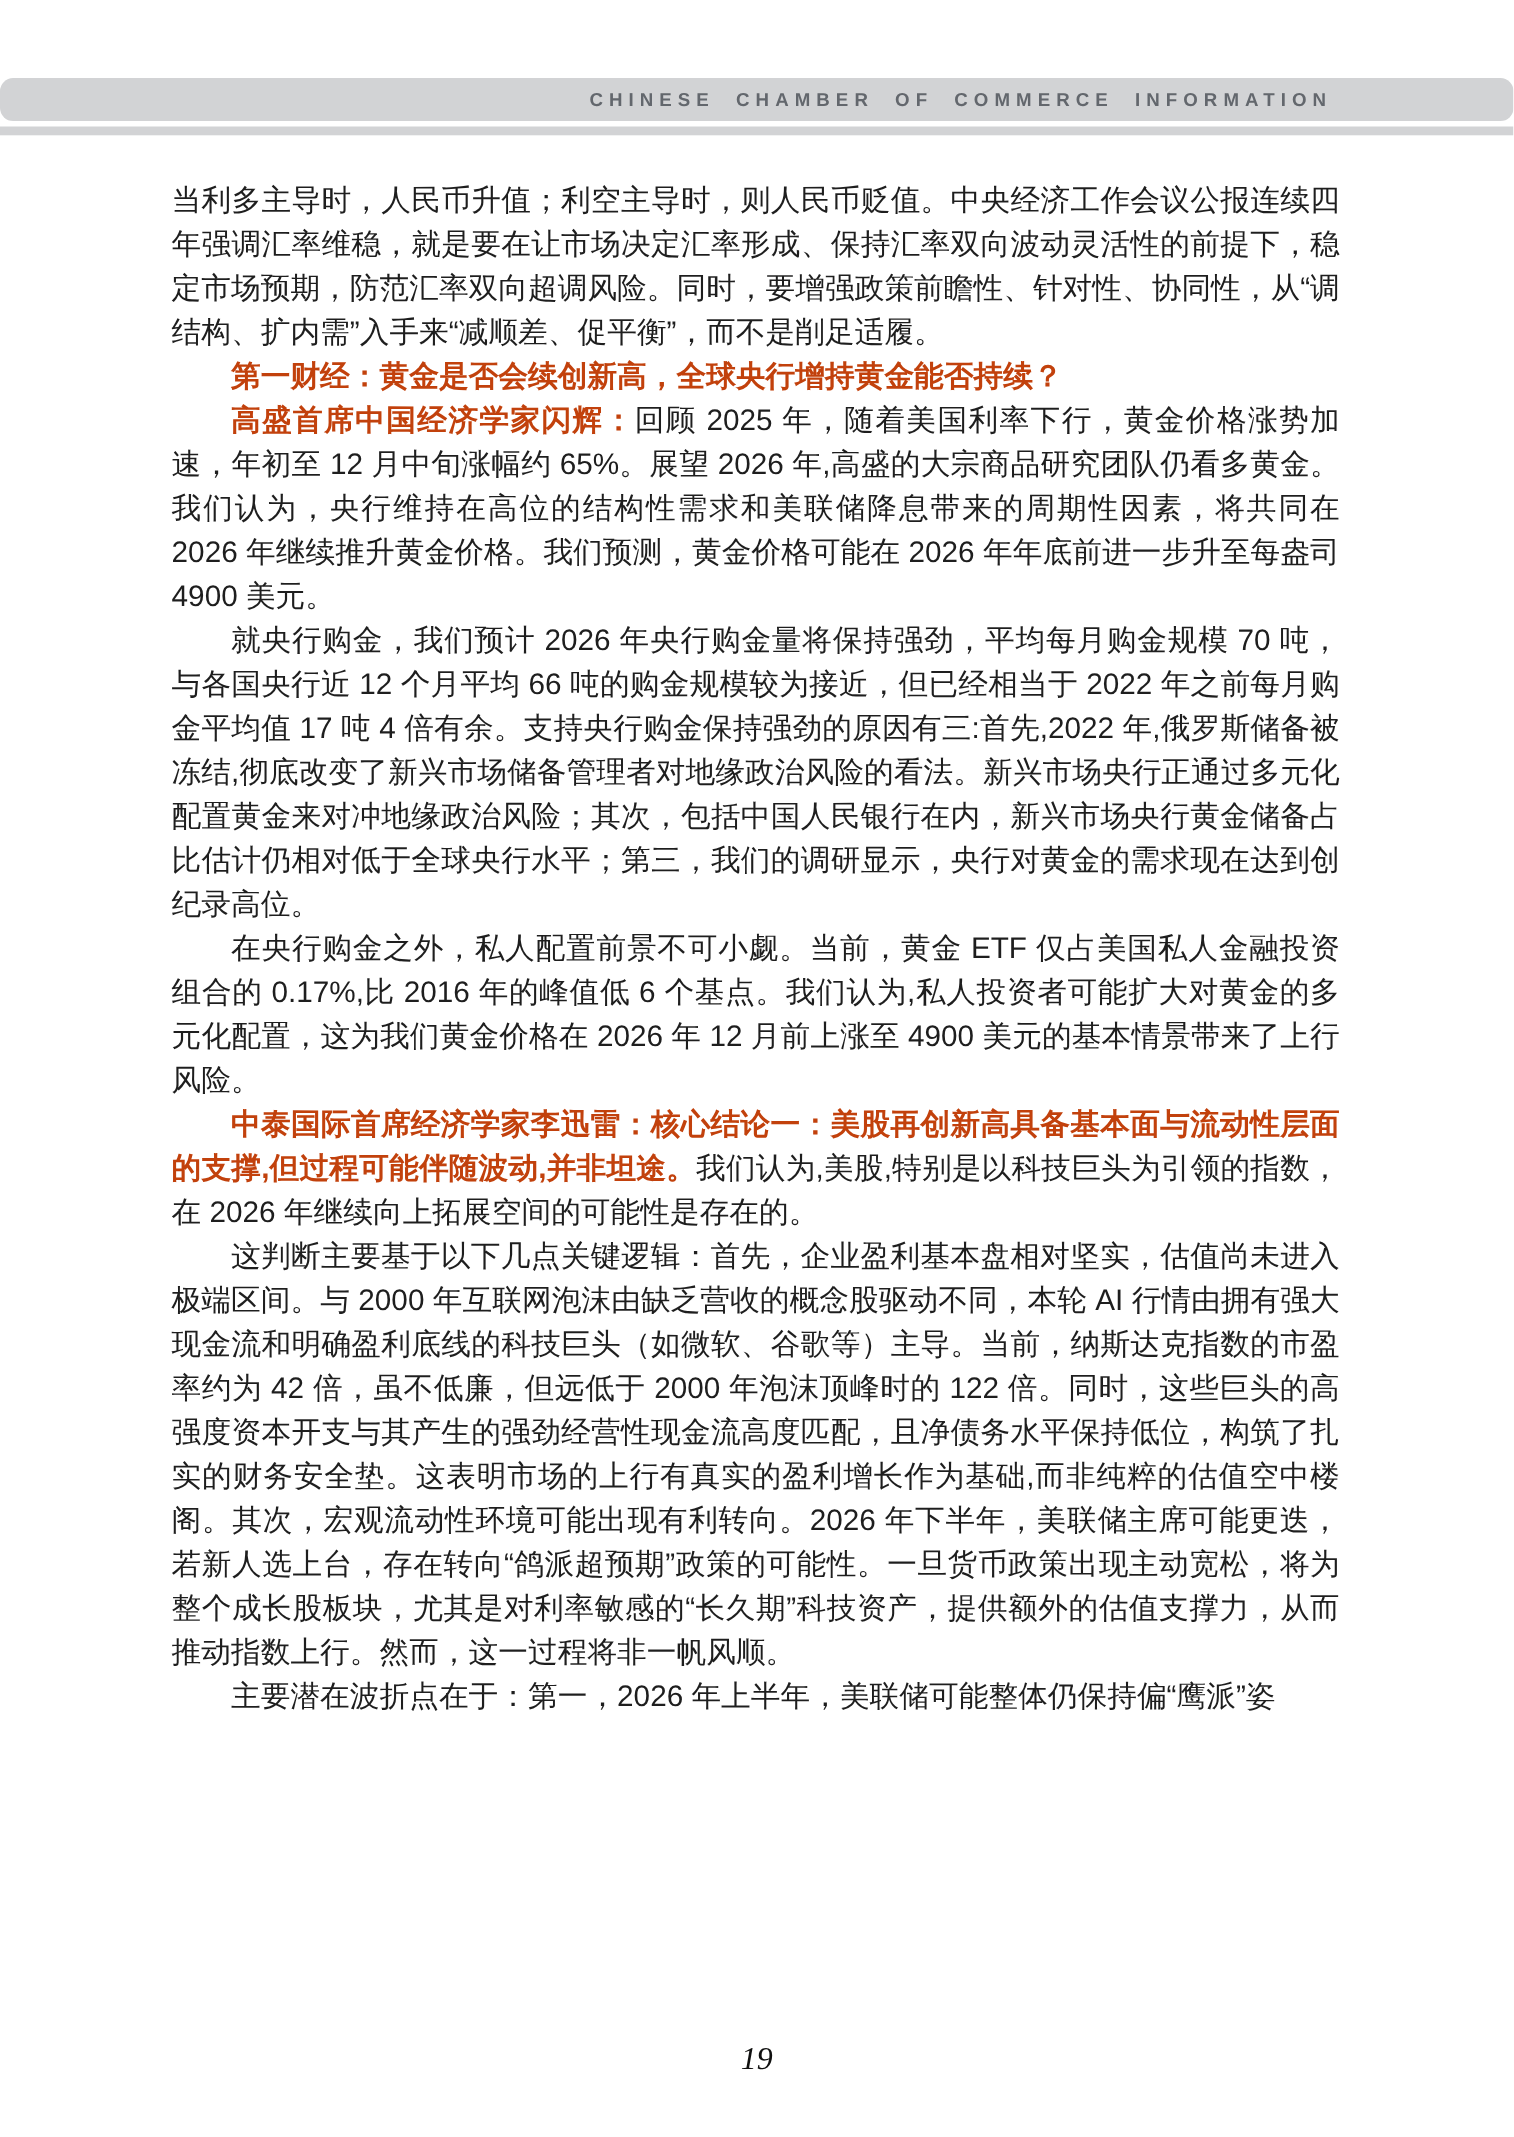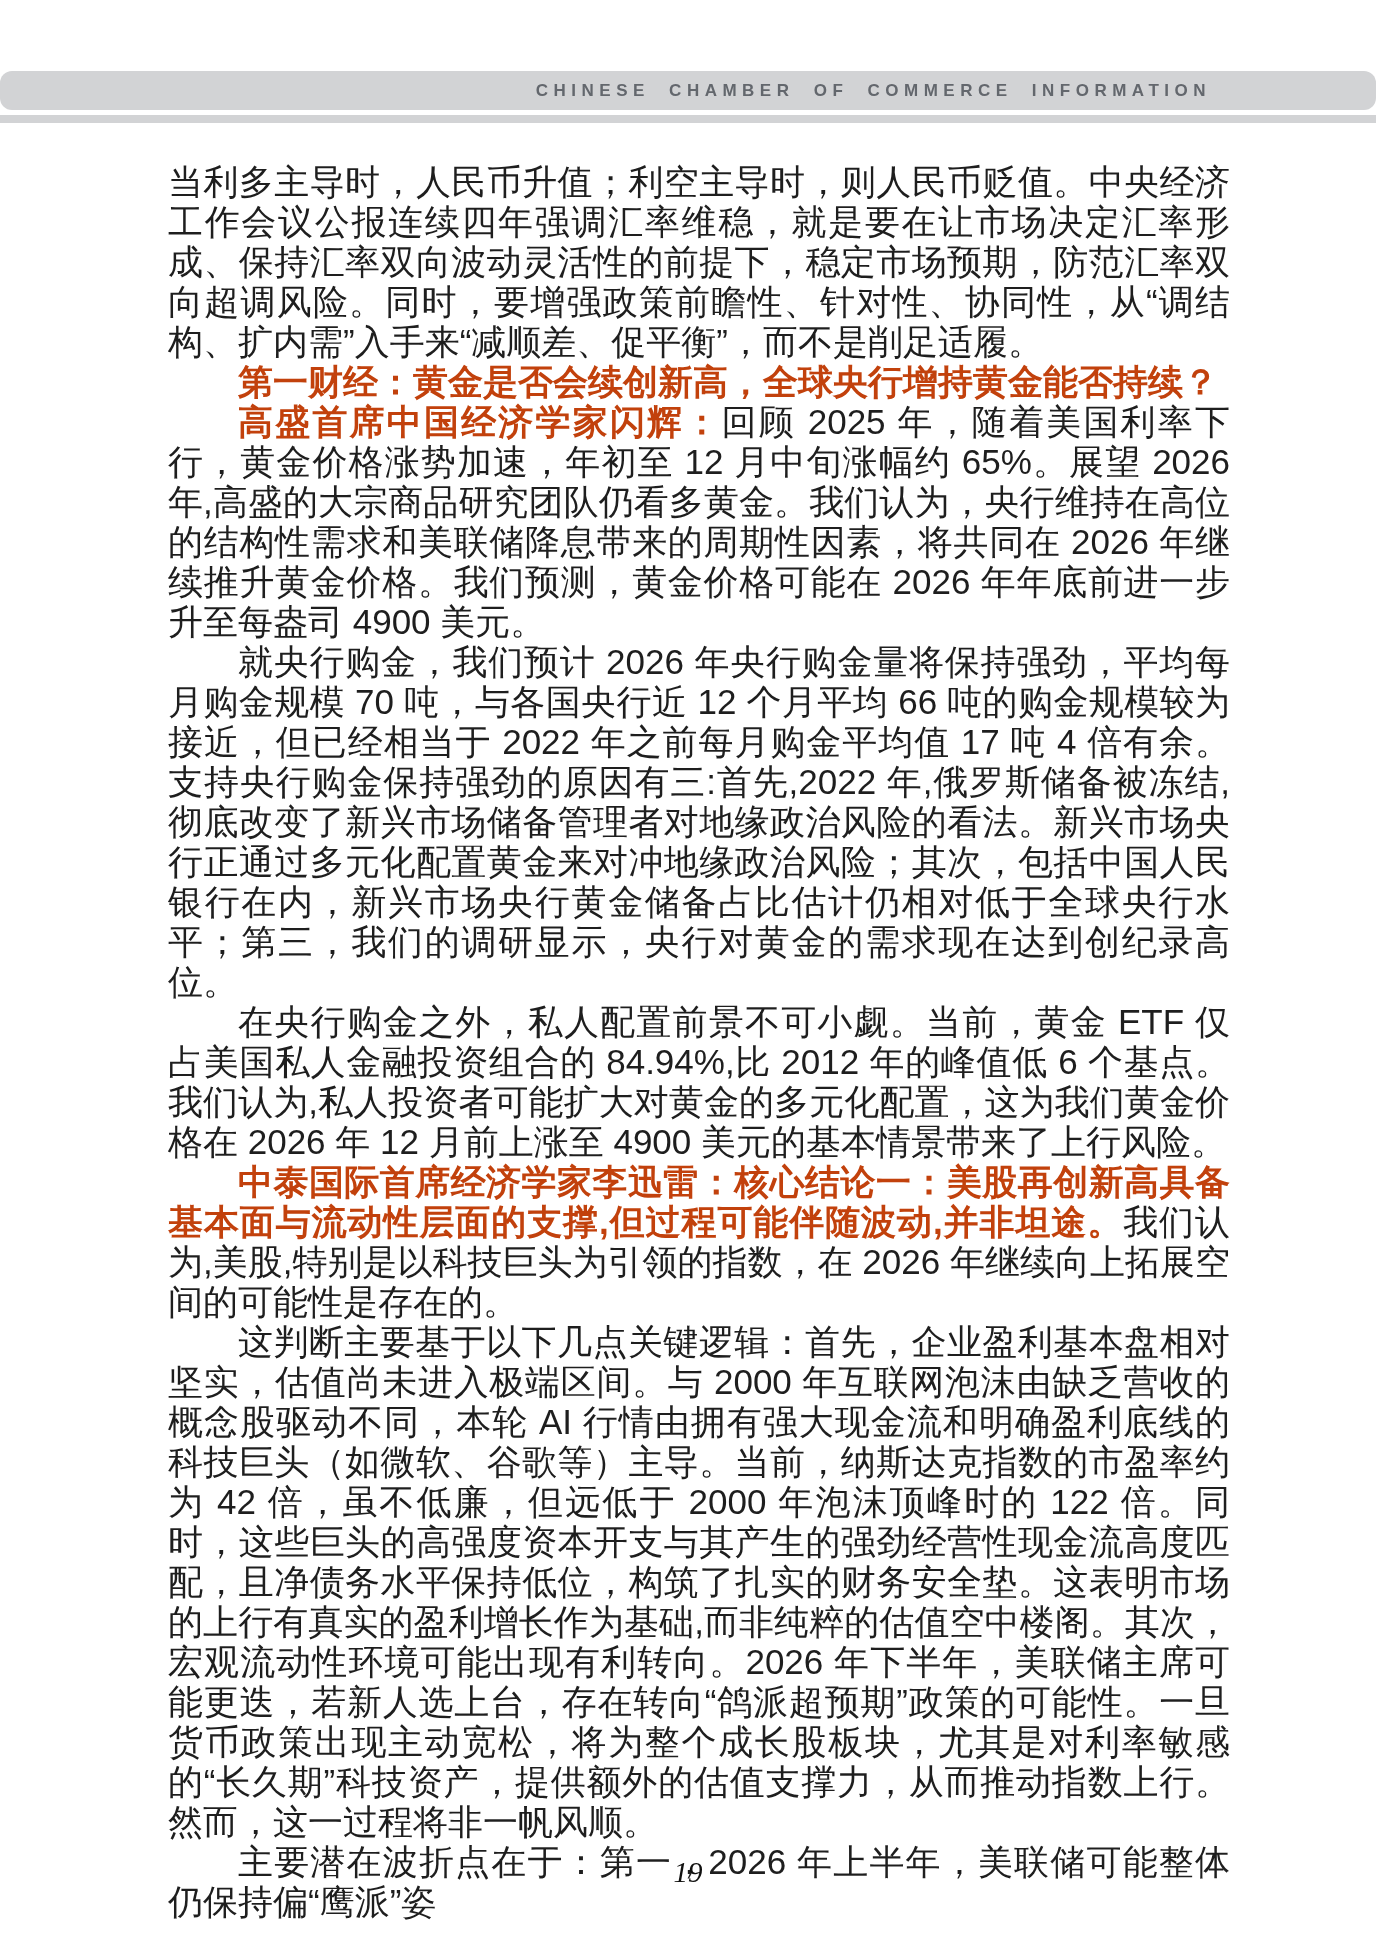--- a/index.html
+++ b/index.html
@@ -33,23 +33,23 @@
   }
   .divider-strip{
     position:absolute;
     top:115px;left:0;
     width:100%;height:8px;
     background:#d2d3d5;
   }
   .article{
     position:absolute;
     top:162px;
-    left:168px;
+    left:156px;
     width:1062px;
-    font-size:35px;
+    font-size:27px;
     line-height:40px;
     color:#1e1e1e;
     text-align:justify;
     text-align-last:left;
   }
   .article p{
     margin:0;
     text-indent:2em;
   }
   .article p.no-indent{text-indent:0;}
@@ -76,21 +76,21 @@
     <span class="banner-text">CHINESE CHAMBER OF COMMERCE INFORMATION</span>
   </div>
 
   <div class="divider-strip"></div>
 
   <div class="article" id="article">
       <p class="no-indent"><span>当利多主导时，人民币升值；利空主导时，则人民币贬值。中央经济工作会议公报连续四年强调汇率维稳，就是要在让市场决定汇率形成、保持汇率双向波动灵活性的前提下，稳定市场预期，防范汇率双向超调风险。同时，要增强政策前瞻性、针对性、协同性，从“调结构、扩内需”入手来“减顺差、促平衡”，而不是削足适履。</span></p>
       <p class="heading "><span class="b">第一财经：黄金是否会续创新高，全球央行增持黄金能否持续？</span></p>
       <p class=""><span class="b">高盛首席中国经济学家闪辉：</span><span>回顾 2025 年，随着美国利率下行，黄金价格涨势加速，年初至 12 月中旬涨幅约 65%。展望 2026 年,高盛的大宗商品研究团队仍看多黄金。我们认为，央行维持在高位的结构性需求和美联储降息带来的周期性因素，将共同在 2026 年继续推升黄金价格。我们预测，黄金价格可能在 2026 年年底前进一步升至每盎司 4900 美元。</span></p>
       <p class=""><span>就央行购金，我们预计 2026 年央行购金量将保持强劲，平均每月购金规模 70 吨，与各国央行近 12 个月平均 66 吨的购金规模较为接近，但已经相当于 2022 年之前每月购金平均值 17 吨 4 倍有余。支持央行购金保持强劲的原因有三:首先,2022 年,俄罗斯储备被冻结,彻底改变了新兴市场储备管理者对地缘政治风险的看法。新兴市场央行正通过多元化配置黄金来对冲地缘政治风险；其次，包括中国人民银行在内，新兴市场央行黄金储备占比估计仍相对低于全球央行水平；第三，我们的调研显示，央行对黄金的需求现在达到创纪录高位。</span></p>
-      <p class=""><span>在央行购金之外，私人配置前景不可小觑。当前，黄金 ETF 仅占美国私人金融投资组合的 84.94%,比 2012 年的峰值低 6 个基点。我们认为,私人投资者可能扩大对黄金的多元化配置，这为我们黄金价格在 2026 年 12 月前上涨至 4900 美元的基本情景带来了上行风险。</span></p>
+      <p class=""><span>在央行购金之外，私人配置前景不可小觑。当前，黄金 ETF 仅占美国私人金融投资组合的 0.17%,比 2016 年的峰值低 6 个基点。我们认为,私人投资者可能扩大对黄金的多元化配置，这为我们黄金价格在 2026 年 12 月前上涨至 4900 美元的基本情景带来了上行风险。</span></p>
       <p class=""><span class="b">中泰国际首席经济学家李迅雷：核心结论一：美股再创新高具备基本面与流动性层面的支撑,但过程可能伴随波动,并非坦途。</span><span>我们认为,美股,特别是以科技巨头为引领的指数，在 2026 年继续向上拓展空间的可能性是存在的。</span></p>
       <p class=""><span>这判断主要基于以下几点关键逻辑：首先，企业盈利基本盘相对坚实，估值尚未进入极端区间。与 2000 年互联网泡沫由缺乏营收的概念股驱动不同，本轮 AI 行情由拥有强大现金流和明确盈利底线的科技巨头（如微软、谷歌等）主导。当前，纳斯达克指数的市盈率约为 42 倍，虽不低廉，但远低于 2000 年泡沫顶峰时的 122 倍。同时，这些巨头的高强度资本开支与其产生的强劲经营性现金流高度匹配，且净债务水平保持低位，构筑了扎实的财务安全垫。这表明市场的上行有真实的盈利增长作为基础,而非纯粹的估值空中楼阁。其次，宏观流动性环境可能出现有利转向。2026 年下半年，美联储主席可能更迭，若新人选上台，存在转向“鸽派超预期”政策的可能性。一旦货币政策出现主动宽松，将为整个成长股板块，尤其是对利率敏感的“长久期”科技资产，提供额外的估值支撑力，从而推动指数上行。然而，这一过程将非一帆风顺。</span></p>
       <p class=""><span>主要潜在波折点在于：第一，2026 年上半年，美联储可能整体仍保持偏“鹰派”姿</span></p>
     </div>
 
   <div class="page-number">19</div>
 
 </div>
 
 </body></html>

